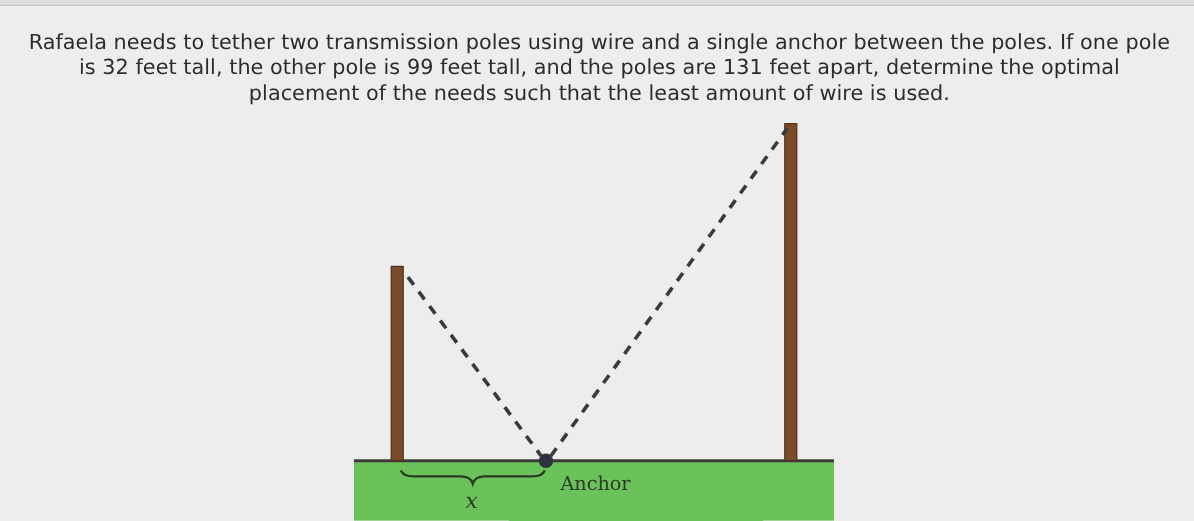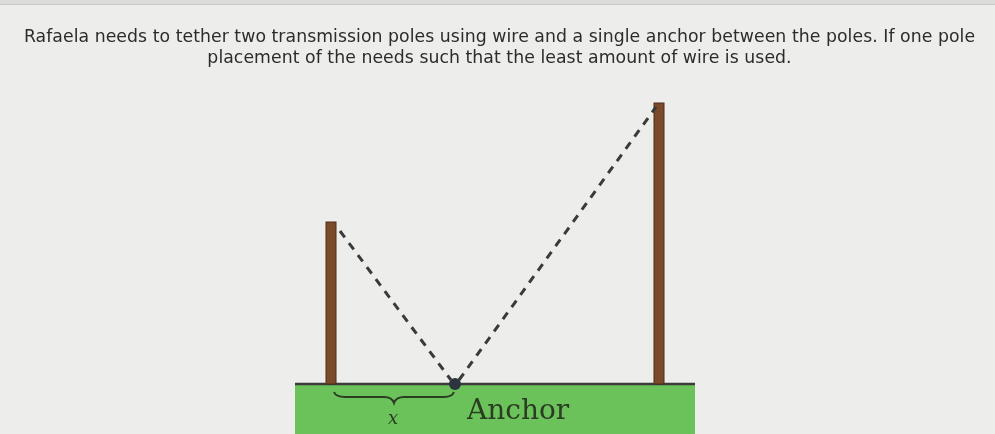--- a/index.html
+++ b/index.html
@@ -15,34 +15,35 @@
   }
   .question {
     position: absolute; left: 22px; top: 26px; width: 955px;
     font-size: 17.3px; line-height: 21px; color: #2c2c2c;
     letter-spacing: 0.05px;
     text-align: center;
   }
   .diagram { position: absolute; left: 0; top: 0; width: 995px; height: 434px; }
   .anchor-label {
     position: absolute; left: 467px; top: 393px;
-    font-family: "DejaVu Serif", serif; font-size: 28px; color: #2a3d22;
+    font-family: "DejaVu Serif", serif; font-size: 16px; color: #2a3d22;
   }
   .x-label {
     position: absolute; left: 388px; top: 407px;
     font-family: "DejaVu Serif", serif; font-style: italic; font-size: 18px; color: #2a3d22;
   }
 </style>
 </head>
 <body>
 
 <div class="topline"></div>
 
 <div class="question">
   <div>Rafaela needs to tether two transmission poles using wire and a single anchor between the poles. If one pole</div>
+  <div>is 32 feet tall, the other pole is 99 feet tall, and the poles are 131 feet apart, determine the optimal</div>
   <div>placement of the needs such that the least amount of wire is used.</div>
 </div>
 
 <svg class="diagram" viewBox="0 0 995 434" width="995" height="434">
 
   <rect x="295" y="384" width="400" height="50" fill="#6cc25a"></rect>
   <line x1="295" y1="384" x2="695" y2="384" stroke="#3b3b3b" stroke-width="2.5"></line>
 
   <rect x="326" y="222" width="10" height="162" fill="#7a4a2a" stroke="#4e2e18" stroke-width="1"></rect>
 

